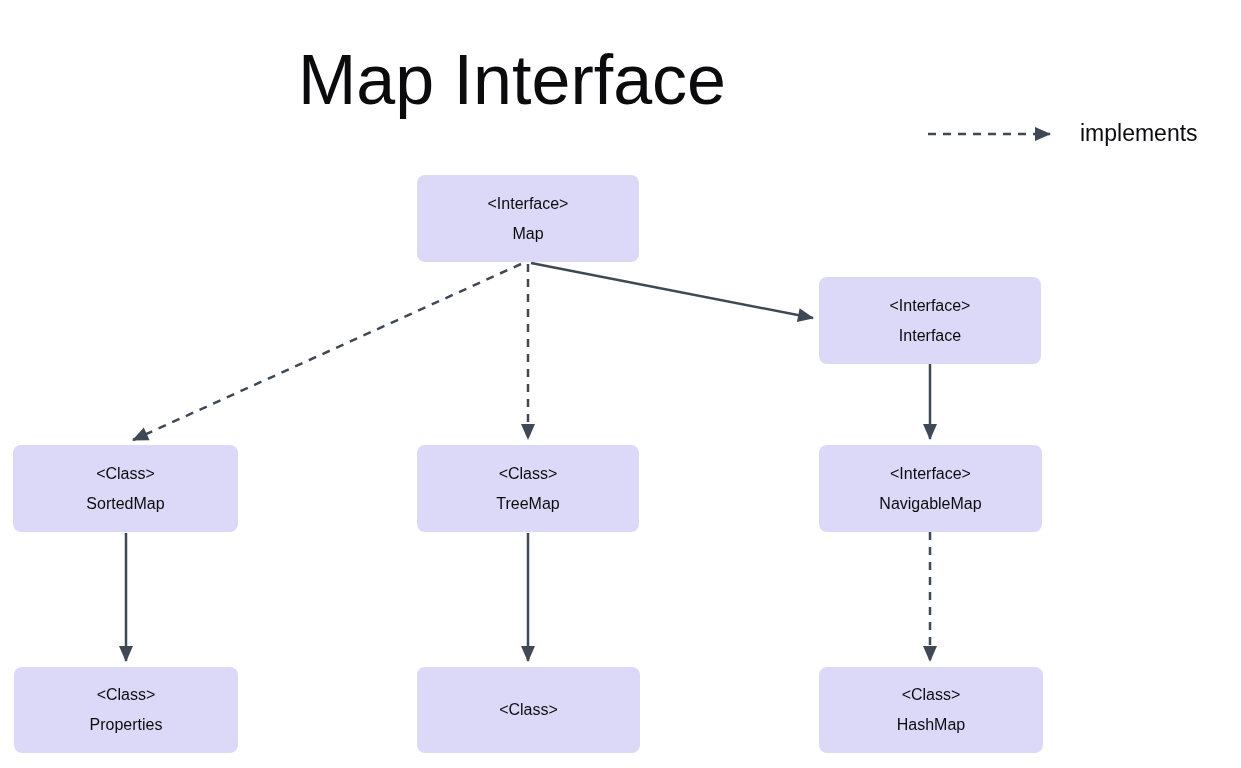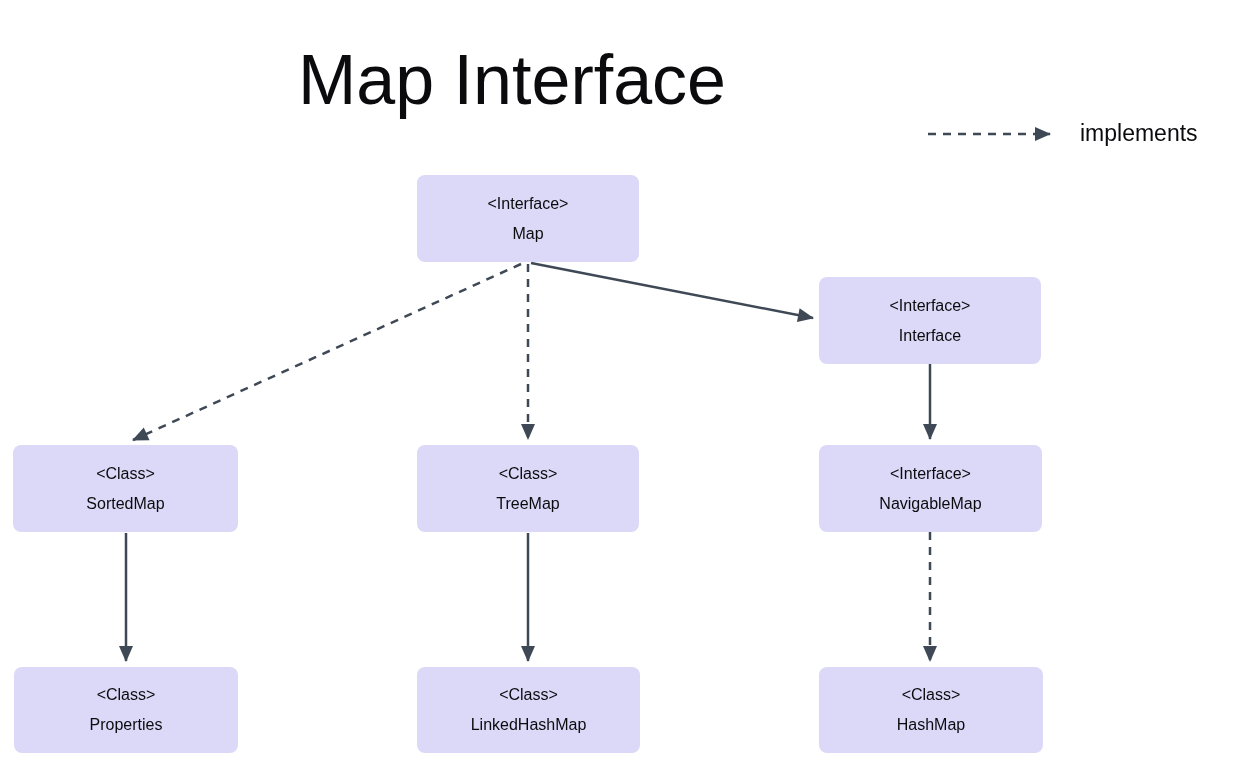--- a/index.html
+++ b/index.html
@@ -140,21 +140,20 @@
     <div>NavigableMap</div>
   </div>
 
   <div class="node node-properties">
     <div>&lt;Class&gt;</div>
     <div>Properties</div>
   </div>
 
   <div class="node node-linkedhashmap">
     <div>&lt;Class&gt;</div>
-    <div>LinkedHashMap</div>
   </div>
 
   <div class="node node-treemap">
     <div>&lt;Class&gt;</div>
     <div>HashMap</div>
   </div>
 
 </div>
 
 </body></html>

